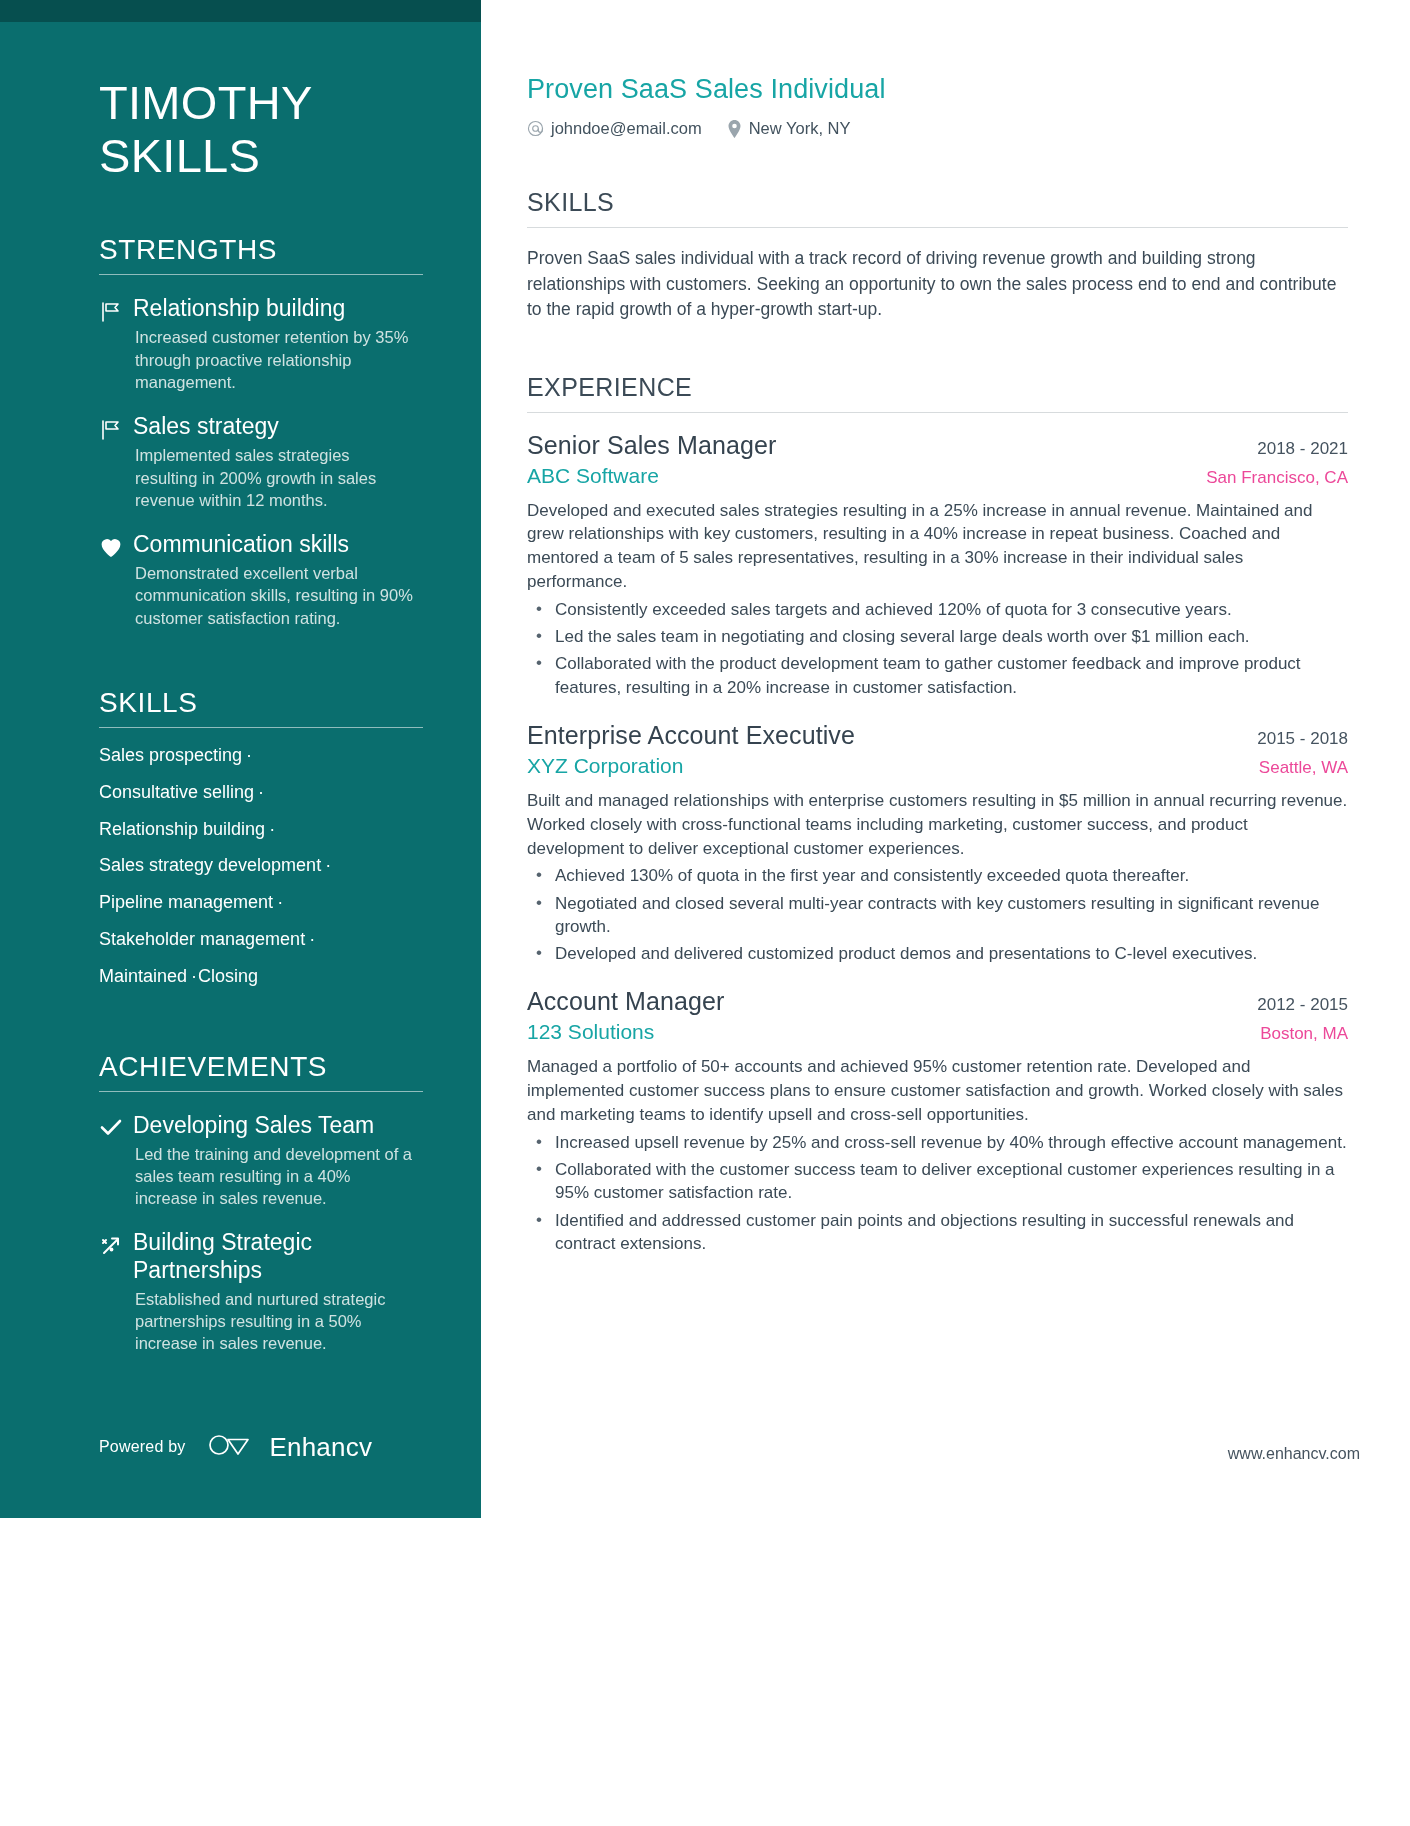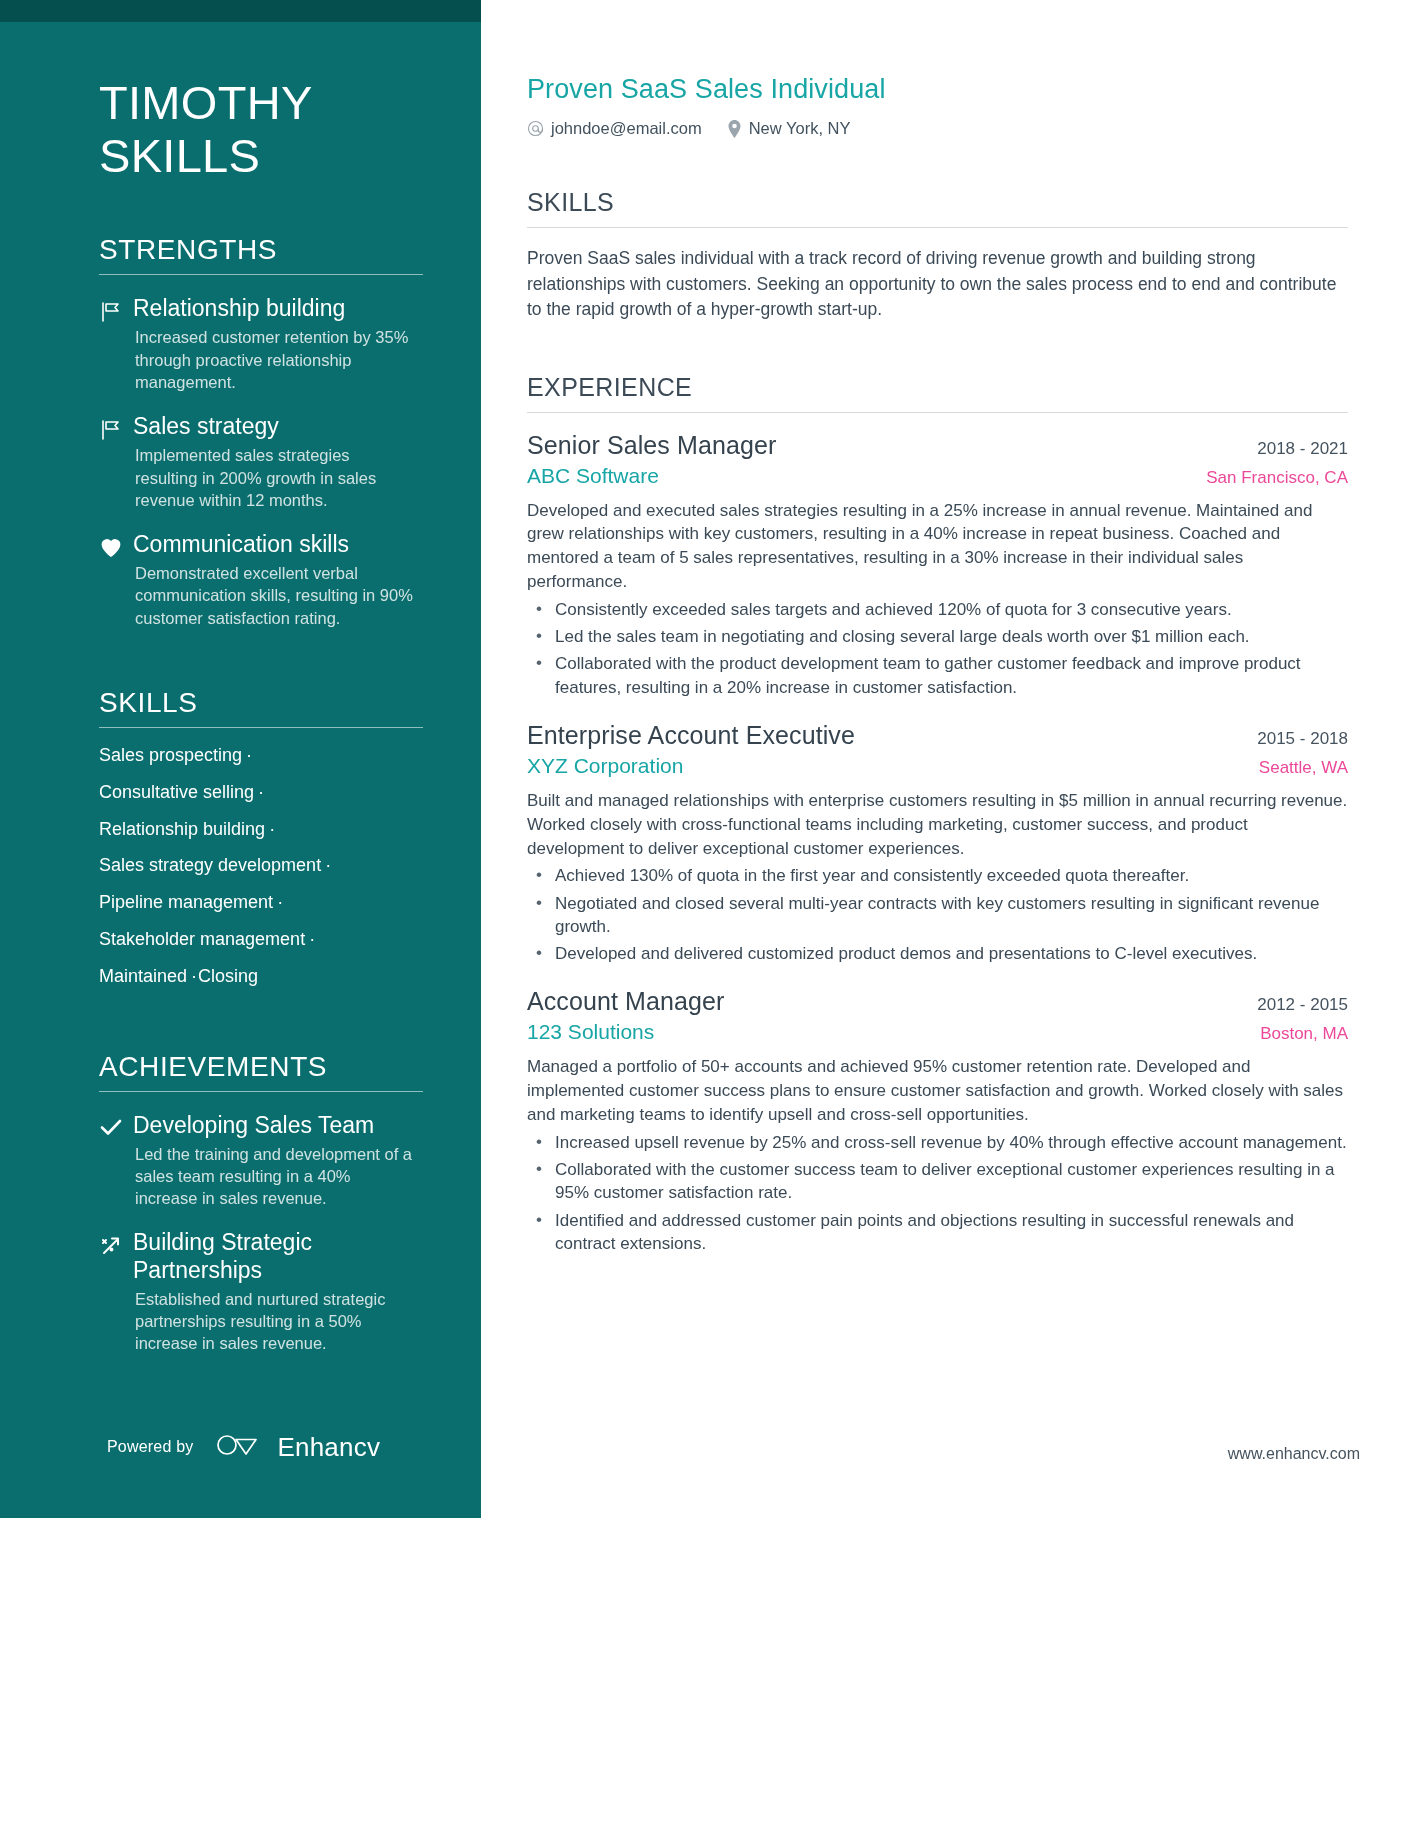--- a/index.html
+++ b/index.html
@@ -67,21 +67,21 @@
 
   .skill-list { margin-top:2px; }
   .skill-line {
     font-size:18px; line-height:1.1; color:#ffffff; margin-bottom:17px;
     white-space:nowrap;
   }
   .skill-line .sep { padding:0 1px 0 4px; }
 
   
   .powered {
-    position:absolute; left:107px; bottom:55px;
+    position:absolute; left:99px; bottom:55px;
     display:flex; align-items:center; gap:22px;
   }
   .powered-label { font-size:16px; color:#ffffff; letter-spacing:.2px; }
   .brand { display:flex; align-items:center; gap:12px; }
   .brand-name { font-size:26px; color:#ffffff; letter-spacing:.2px; }
 
   
   .main { flex:1; position:relative; padding:74px 62px 0 46px; }
 
   .headline {

